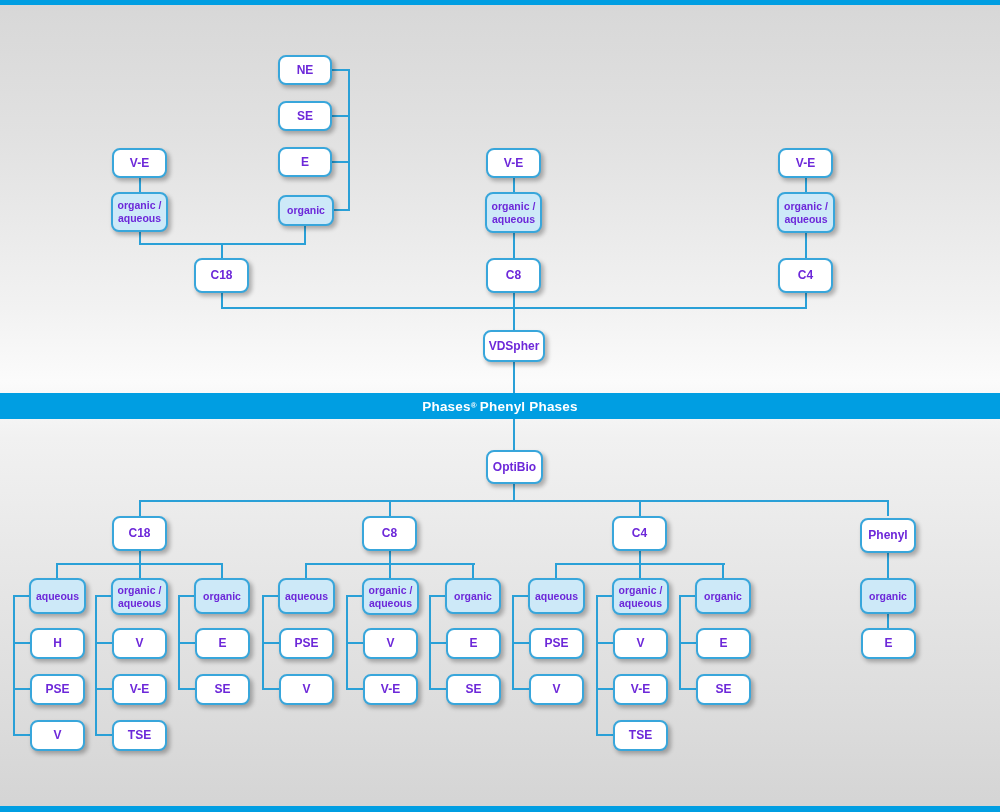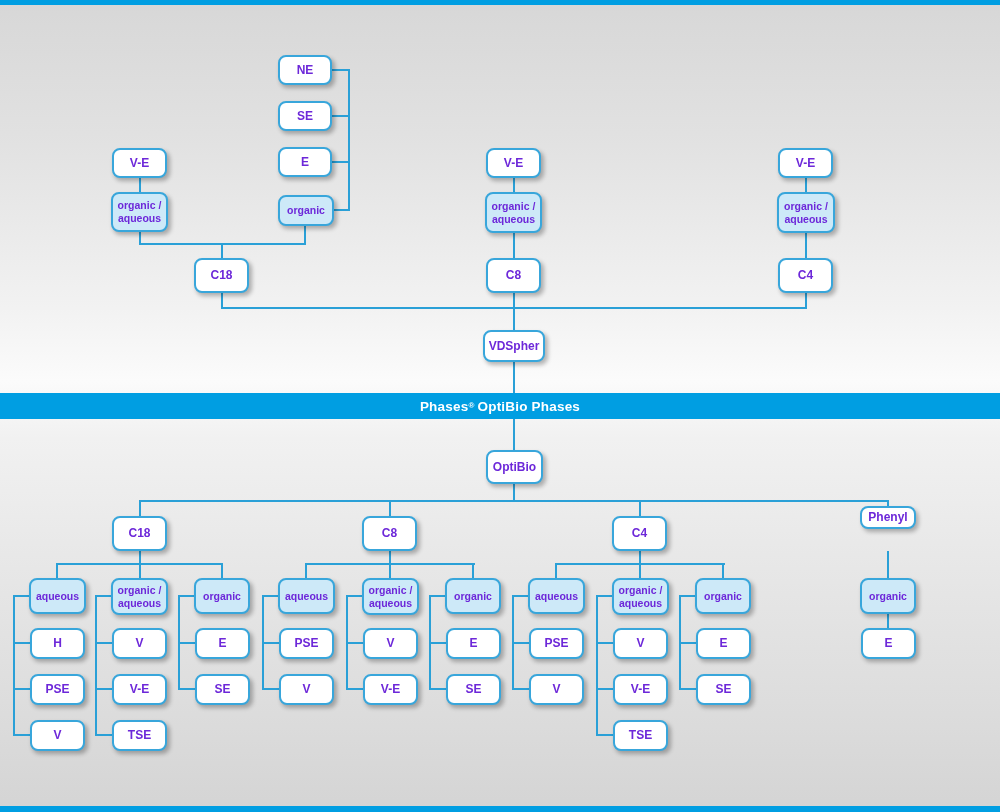--- a/index.html
+++ b/index.html
@@ -138,29 +138,29 @@
   <div class="n" style="left:778px;top:148px;width:55px;height:30px">V-E</div>
   <div class="n b sm" style="left:777px;top:192px;width:58px;height:41px">organic /
 aqueous</div>
   <div class="n" style="left:778px;top:258px;width:55px;height:35px">C4</div>
 
   <div class="n" style="left:483px;top:330px;width:62px;height:32px">VDSpher</div>
 
   <div id="banner">
     <span>Phases</span>
       <sup>®</sup>
-      <span>OptiBio Phases</span>
+      <span>Phenyl Phases</span>
   </div>
 
   <div class="n" style="left:486px;top:450px;width:57px;height:34px">OptiBio</div>
 
   <div class="n" style="left:112px;top:516px;width:55px;height:35px">C18</div>
   <div class="n" style="left:362px;top:516px;width:55px;height:35px">C8</div>
   <div class="n" style="left:612px;top:516px;width:55px;height:35px">C4</div>
-  <div class="n" style="left:860px;top:506px;width:56px;height:23px">Phenyl</div>
+  <div class="n" style="left:860px;top:518px;width:56px;height:35px">Phenyl</div>
 
   <div class="n b sm" style="left:29px;top:578px;width:57px;height:36px">aqueous</div>
   <div class="n" style="left:30px;top:628px;width:55px;height:31px">H</div>
   <div class="n" style="left:30px;top:674px;width:55px;height:31px">PSE</div>
   <div class="n" style="left:30px;top:720px;width:55px;height:31px">V</div>
 
   <div class="n b sm" style="left:111px;top:578px;width:57px;height:37px">organic /
 aqueous</div>
   <div class="n" style="left:112px;top:628px;width:55px;height:31px">V</div>
   <div class="n" style="left:112px;top:674px;width:55px;height:31px">V-E</div>

